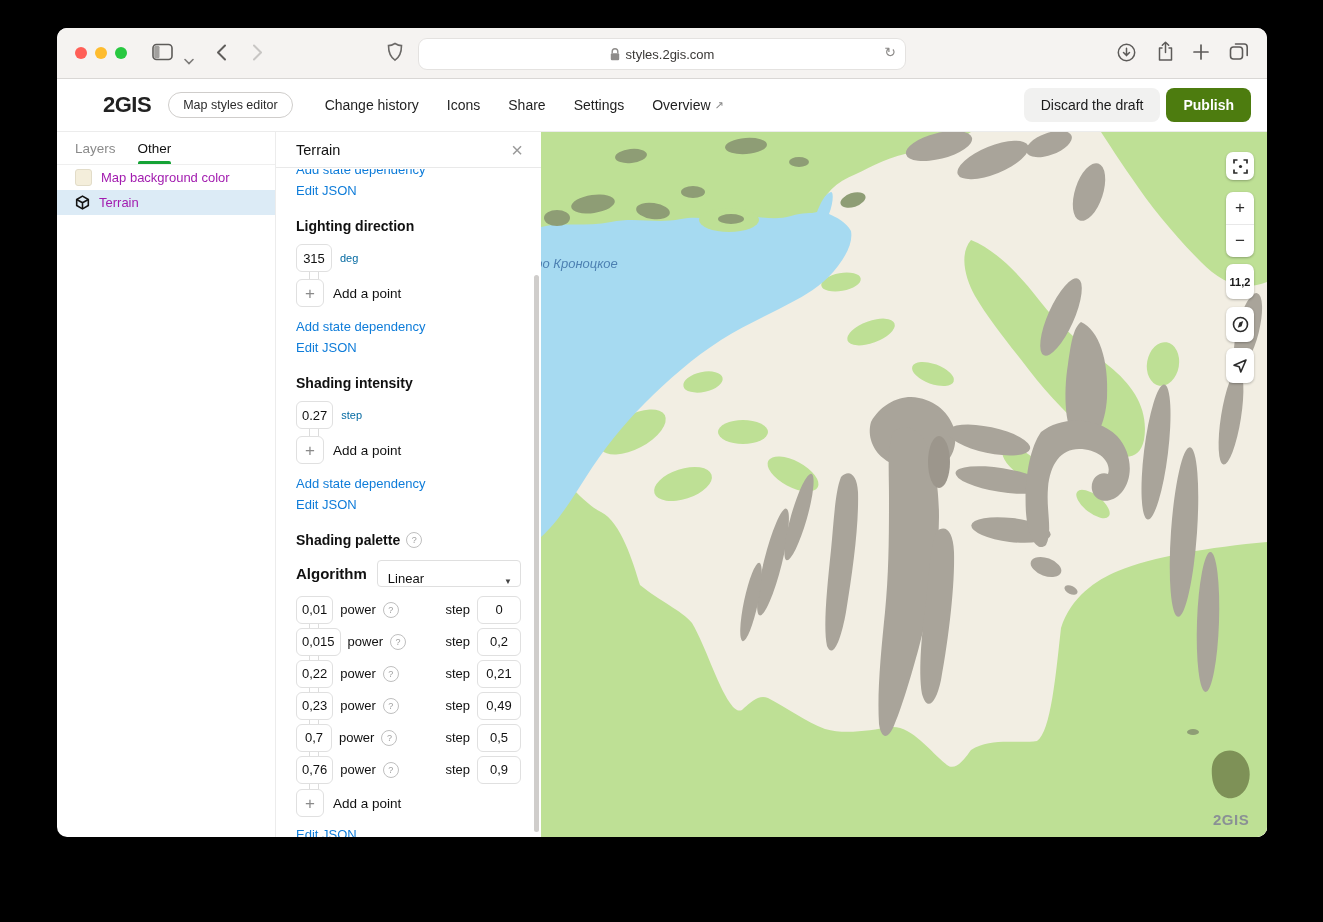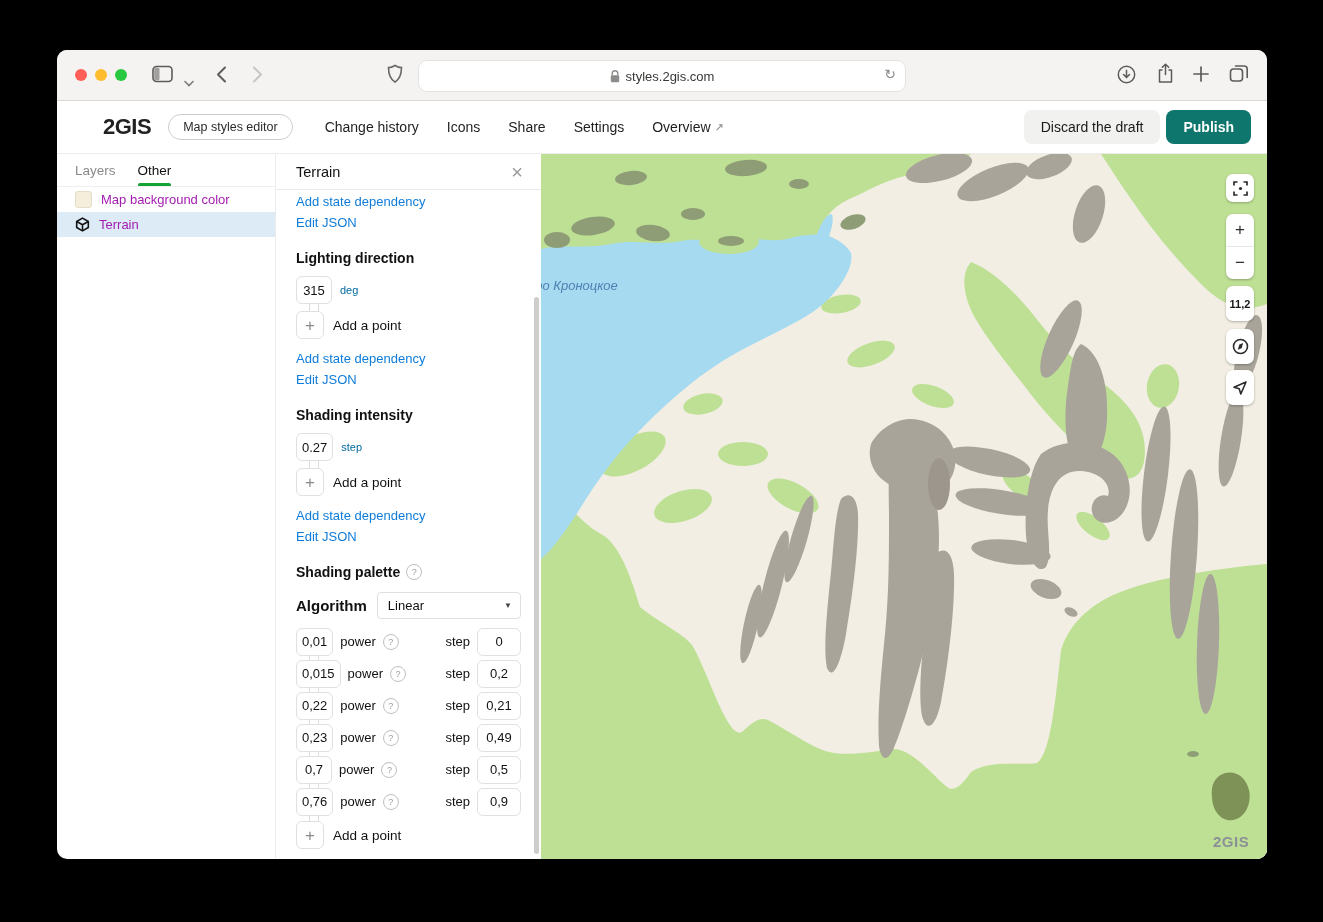--- a/index.html
+++ b/index.html
@@ -1,17 +1,17 @@
 <!DOCTYPE html>
 <html><head>
 <meta charset="utf-8">
 <style>
   html,body{margin:0;padding:0;background:#000;}
   body{width:1323px;height:922px;position:relative;font-family:"Liberation Sans","DejaVu Sans",sans-serif;-webkit-font-smoothing:antialiased;}
-  .window{position:absolute;left:57px;top:50px;width:1210px;height:809px;border-radius:10px;overflow:hidden;background:#fff;}
+  .window{position:absolute;left:57px;top:28px;width:1210px;height:809px;border-radius:10px;overflow:hidden;background:#fff;}
 
   
   .toolbar{position:relative;height:50px;background:#F5F3F1;border-bottom:1px solid #D9D7D5;}
   .tl-group{position:absolute;left:18px;top:19px;display:flex;gap:8px;}
   .tl{width:12px;height:12px;border-radius:50%;}
   .tb-ic{position:absolute;color:#5D5B59;}
   .urlbar{position:absolute;left:50%;top:10px;transform:translateX(-50%);width:486px;height:30px;background:#fff;border:1px solid #E4E2E0;border-radius:9px;display:flex;align-items:center;justify-content:center;gap:6px;font-size:13px;color:#3A3836;}
   .reload{position:absolute;right:9px;top:5px;font-size:14px;color:#8C8A88;}
 
   
@@ -40,37 +40,37 @@
   .sb-item{height:25px;display:flex;align-items:center;padding:0 18px;font-size:13px;color:#a21caf;gap:9px;}
   .sb-item.selected{background:#DCEBF6;}
   .swatch{width:17px;height:17px;border-radius:3px;border:1px solid #E2DCC8;box-sizing:border-box;}
   .sb-item:first-of-type{margin-top:8px;}
 
   
   .panel{width:266px;flex:none;border-left:1px solid #ECECEC;position:relative;box-sizing:border-box;background:#fff;}
   .panel-hd{height:36px;display:flex;align-items:center;padding:0 18px 0 20px;border-bottom:1px solid #E9E9E9;box-sizing:border-box;}
   .panel-title{font-size:14.5px;font-weight:500;color:#111;}
   .panel-close{margin-left:auto;font-size:20px;color:#9A9A9A;line-height:1;}
-  .panel-body{position:absolute;top:37px;bottom:0;left:0;right:0;overflow:hidden;padding:10px 20px;}
+  .panel-body{position:absolute;top:37px;bottom:0;left:0;right:0;overflow:hidden;padding:0 20px;}
   .link{color:#0E7CD9;font-size:13px;display:block;width:max-content;}
   .clipped{margin-top:-7px;}
   .mt6{margin-top:6px;} .mt10{margin-top:10px;}
   .sec-h{font-size:14px;font-weight:700;color:#111;margin-top:20px;display:flex;align-items:center;gap:6px;}
   .vrow{display:flex;align-items:center;gap:8px;margin-top:10px;}
   .vinput{display:inline-flex;align-items:center;justify-content:center;min-width:24px;height:26px;padding:0 5px;border:1px solid #E0E0E0;border-radius:6px;font-size:13px;color:#111;background:#fff;}
   .unit{font-size:11px;color:#0369a1;}
   .connector{width:8px;height:7px;border-left:1px solid #DCDCDC;border-right:1px solid #DCDCDC;margin-left:13px;}
   .addrow{display:flex;align-items:center;gap:9px;}
   .plusbtn{width:28px;height:28px;border:1px solid #E0E0E0;border-radius:6px;background:#fff;color:#8A8A8A;font-size:17px;line-height:1;display:flex;align-items:center;justify-content:center;}
   .addlabel{font-size:13.5px;color:#111;}
   .asd{margin-top:12px;}
   .help{width:14px;height:14px;border:1px solid #BFBFBF;border-radius:50%;color:#9E9E9E;font-size:9px;display:inline-flex;align-items:center;justify-content:center;font-weight:400;}
   .algorow{display:flex;align-items:center;margin-top:12px;gap:10px;}
   .algolabel{font-size:15px;font-weight:700;color:#111;}
-  .select{flex:1;height:25px;border:1px solid #DFDFDF;border-radius:4px;display:flex;align-items:center;padding:0 10px;font-size:13px;color:#111;position:relative;}
+  .select{flex:1;height:25px;border:1px solid #DFDFDF;border-radius:4px;display:flex;align-items:flex-end;padding:0 10px;font-size:13px;color:#111;position:relative;}
   .caret{position:absolute;right:8px;font-size:8px;color:#444;}
   .prow{display:flex;align-items:center;gap:7px;height:25px;}
   .prow .spacer{flex:1;}
   .sinput{width:32px;flex:none;justify-content:center;}
   .plabel{font-size:13px;color:#111;}
   .steplabel{font-size:13px;color:#111;}
   .panel-scrollbar{position:absolute;right:2px;top:143px;width:5px;height:557px;background:#CFCDCB;border-radius:3px;}
 
   
   .maparea{flex:1;position:relative;overflow:hidden;background:#F2EEE3;}
@@ -158,21 +158,21 @@
       <span class="nav-item">Icons</span>
       <span class="nav-item">Share</span>
       <span class="nav-item">Settings</span>
       <span class="nav-item">
           <span>Overview</span>
           <span class="ext">↗</span>
         </span>
     </div>
     <div class="hdr-btns">
       <button class="btn btn-gray">Discard the draft</button>
-      <button class="btn btn-green" style="background:#0f766e">Publish</button>
+      <button class="btn btn-green" style="background:#4d7c0f">Publish</button>
     </div>
   </div>
 
   <div class="content">
 
     <div class="sidebar">
       <div class="tabs">
         <span class="tab inactive">Layers</span>
         <span class="tab active">Other</span>
       </div>

